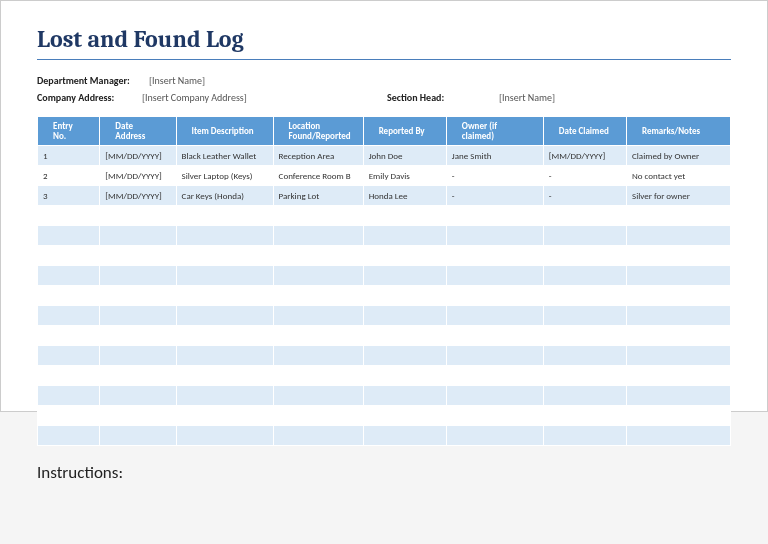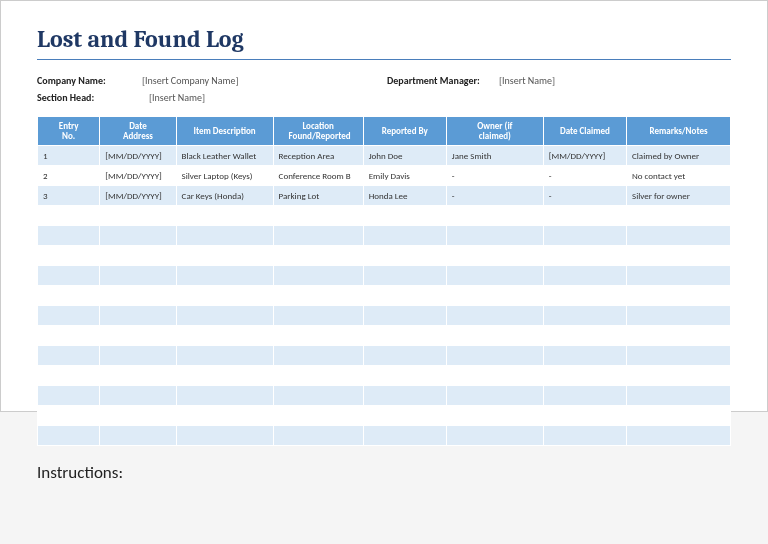--- a/index.html
+++ b/index.html
@@ -19,21 +19,21 @@
   .meta-row { display: flex; gap: 30px; font-size: 10px; color: #333; margin-bottom: 4px; }
   .meta-left { width: 320px; display: flex; }
   .meta-right { flex: 1; display: flex; }
   .meta-label { font-weight: bold; width: 105px; color: #222; }
   .meta-right .meta-label { width: 112px; }
   .meta-value { color: #555; }
   .table-wrap { margin-top: 12px; }
   table { border-collapse: collapse; width: 100%; table-layout: fixed; }
   th {
     background: #5b9bd5; color: #fff; font-size: 9px; font-weight: bold;
-    text-align: center; padding: 4px 15px; border: 1px solid #fff; height: 26px;
+    text-align: left; padding: 4px 15px; border: 1px solid #fff; height: 26px;
     vertical-align: middle; line-height: 1.1;
   }
   td {
     font-size: 9px; color: #333; padding: 0 5px; height: 20px;
     border: 1px solid #fff; vertical-align: middle;
     overflow: hidden; white-space: nowrap; text-overflow: ellipsis;
   }
   tbody tr:nth-child(odd) td { background: #deebf7; }
   tbody tr:nth-child(even) td { background: #ffffff; }
   .col0 { width: 9%; }
@@ -49,31 +49,31 @@
   }
 </style>
 </head>
 <body>
 
 <div class="sheet">
 
   <div class="title">Lost and Found Log</div>
 
   <div class="meta-row">
-    <div class="meta-left">
-      <span class="meta-label">Company Name:</span>
-      <span class="meta-value">[Insert Company Name]</span>
-    </div>
     <div class="meta-right">
       <span class="meta-label">Department Manager:</span>
       <span class="meta-value">[Insert Name]</span>
     </div>
   </div>
 
   <div class="meta-row">
+    <div class="meta-left">
+      <span class="meta-label">Company Address:</span>
+      <span class="meta-value">[Insert Company Address]</span>
+    </div>
     <div class="meta-right">
       <span class="meta-label">Section Head:</span>
       <span class="meta-value">[Insert Name]</span>
     </div>
   </div>
 
   <div class="table-wrap">
     <table>
       <colgroup>
         <col class="col0">

